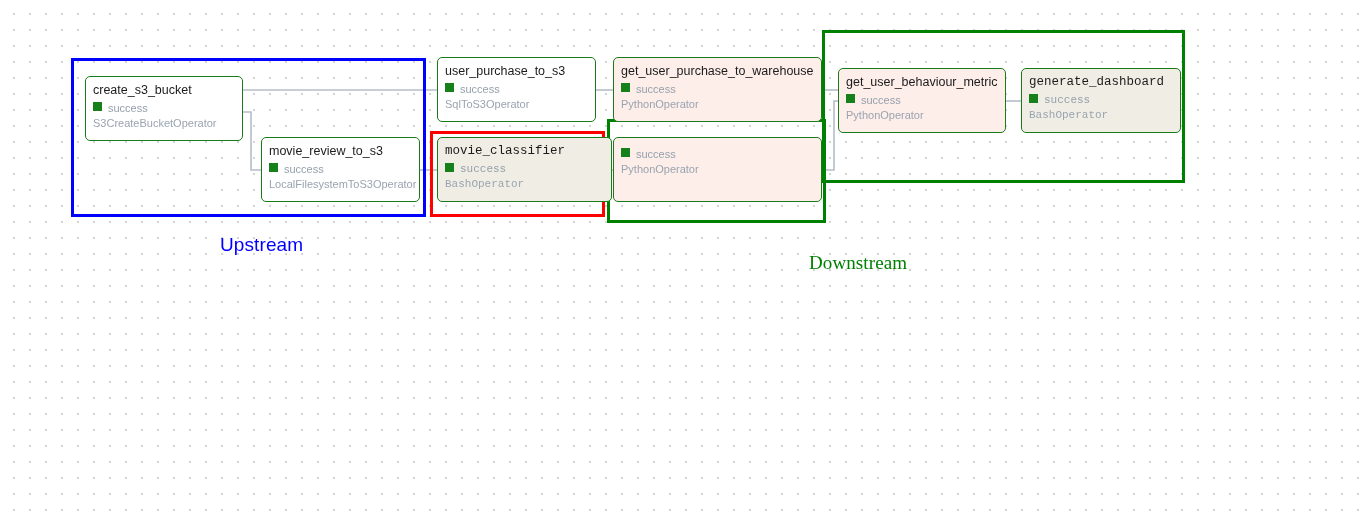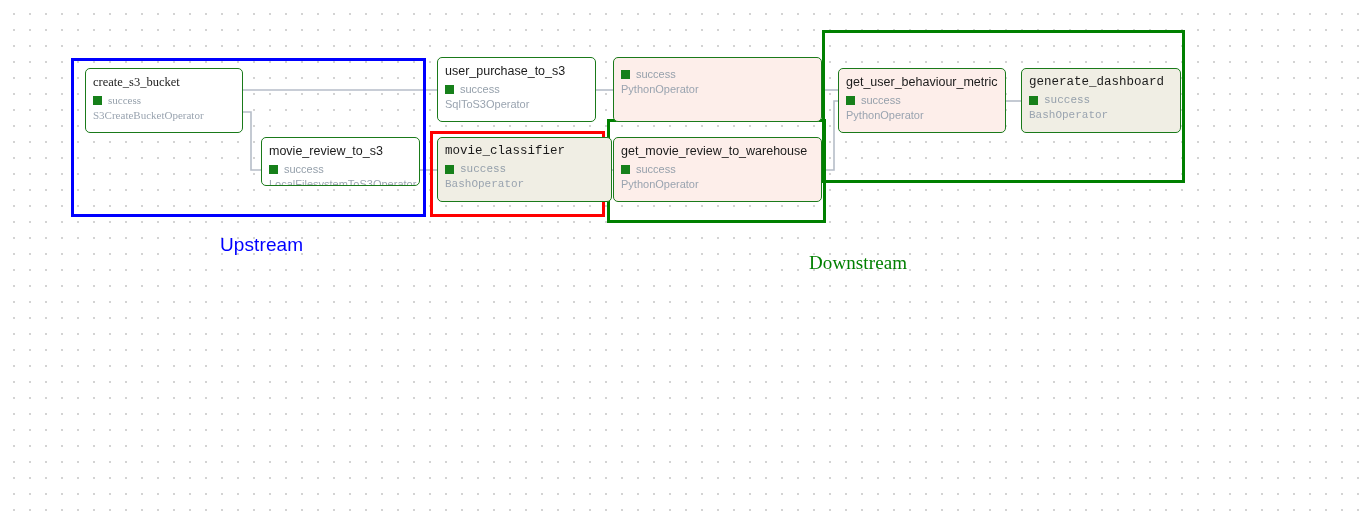--- a/index.html
+++ b/index.html
@@ -75,21 +75,20 @@
   .node-fill-beige { background-color: #f0eee4; font-family: Liberation Mono, monospace; }
 
   .node-title {
     font-size: 12.5px;
     color: #1b1b1b;
     line-height: 15px;
     white-space: nowrap;
   }
   .node-status {
     display: flex;
-    align-items: center;
     margin-top: 4px;
     line-height: 12px;
   }
   .status-swatch {
     width: 9px;
     height: 9px;
     background-color: #16801a;
     margin-right: 6px;
     flex: 0 0 auto;
   }
@@ -128,29 +127,29 @@
       <div class="group-frame group-downstream" style="left: 607px; top: 119px; width: 219px; height: 104px;"></div>
       <div class="group-frame group-selected" style="left: 430px; top: 131px; width: 175px; height: 86px;"></div>
     </div>
 
   <div id="captions-layer">
       <div class="group-caption caption-upstream" style="left: 188px; top: 234px; margin-left: 32px;">Upstream</div>
       <div class="group-caption caption-downstream" style="left: 809px; top: 252px;">Downstream</div>
     </div>
 
   <div id="nodes-layer">
-      <div class="node node-fill-white" style="left: 85px; top: 68px; width: 158px; height: 65px; font-family: Liberation Serif, serif;">
+      <div class="node node-fill-white" style="left: 85px; top: 76px; width: 158px; height: 65px;">
         <div class="node-title">create_s3_bucket</div>
         <div class="node-status">
           <span class="status-swatch" style="background-color: rgb(22, 128, 26);"></span>
           <span class="status-label">success</span>
         </div>
         <div class="node-operator">S3CreateBucketOperator</div>
       </div>
-      <div class="node node-fill-white" style="left: 261px; top: 137px; width: 159px; height: 49px;">
+      <div class="node node-fill-white" style="left: 261px; top: 137px; width: 159px; height: 65px;">
         <div class="node-title">movie_review_to_s3</div>
         <div class="node-status">
           <span class="status-swatch" style="background-color: rgb(22, 128, 26);"></span>
           <span class="status-label">success</span>
         </div>
         <div class="node-operator">LocalFilesystemToS3Operator</div>
       </div>
       <div class="node node-fill-white" style="left: 437px; top: 57px; width: 159px; height: 65px;">
         <div class="node-title">user_purchase_to_s3</div>
         <div class="node-status">
@@ -161,28 +160,28 @@
       </div>
       <div class="node node-fill-beige" style="left: 437px; top: 137px; width: 175px; height: 65px;">
         <div class="node-title">movie_classifier</div>
         <div class="node-status">
           <span class="status-swatch" style="background-color: rgb(22, 128, 26);"></span>
           <span class="status-label">success</span>
         </div>
         <div class="node-operator">BashOperator</div>
       </div>
       <div class="node node-fill-pink" style="left: 613px; top: 57px; width: 209px; height: 65px;">
+        <div class="node-title">get_user_purchase_to_warehouse</div>
         <div class="node-status">
           <span class="status-swatch" style="background-color: rgb(22, 128, 26);"></span>
           <span class="status-label">success</span>
         </div>
         <div class="node-operator">PythonOperator</div>
       </div>
       <div class="node node-fill-pink" style="left: 613px; top: 137px; width: 209px; height: 65px;">
-        <div class="node-title">get_movie_review_to_warehouse</div>
         <div class="node-status">
           <span class="status-swatch" style="background-color: rgb(22, 128, 26);"></span>
           <span class="status-label">success</span>
         </div>
         <div class="node-operator">PythonOperator</div>
       </div>
       <div class="node node-fill-pink" style="left: 838px; top: 68px; width: 168px; height: 65px;">
         <div class="node-title">get_user_behaviour_metric</div>
         <div class="node-status">
           <span class="status-swatch" style="background-color: rgb(22, 128, 26);"></span>

